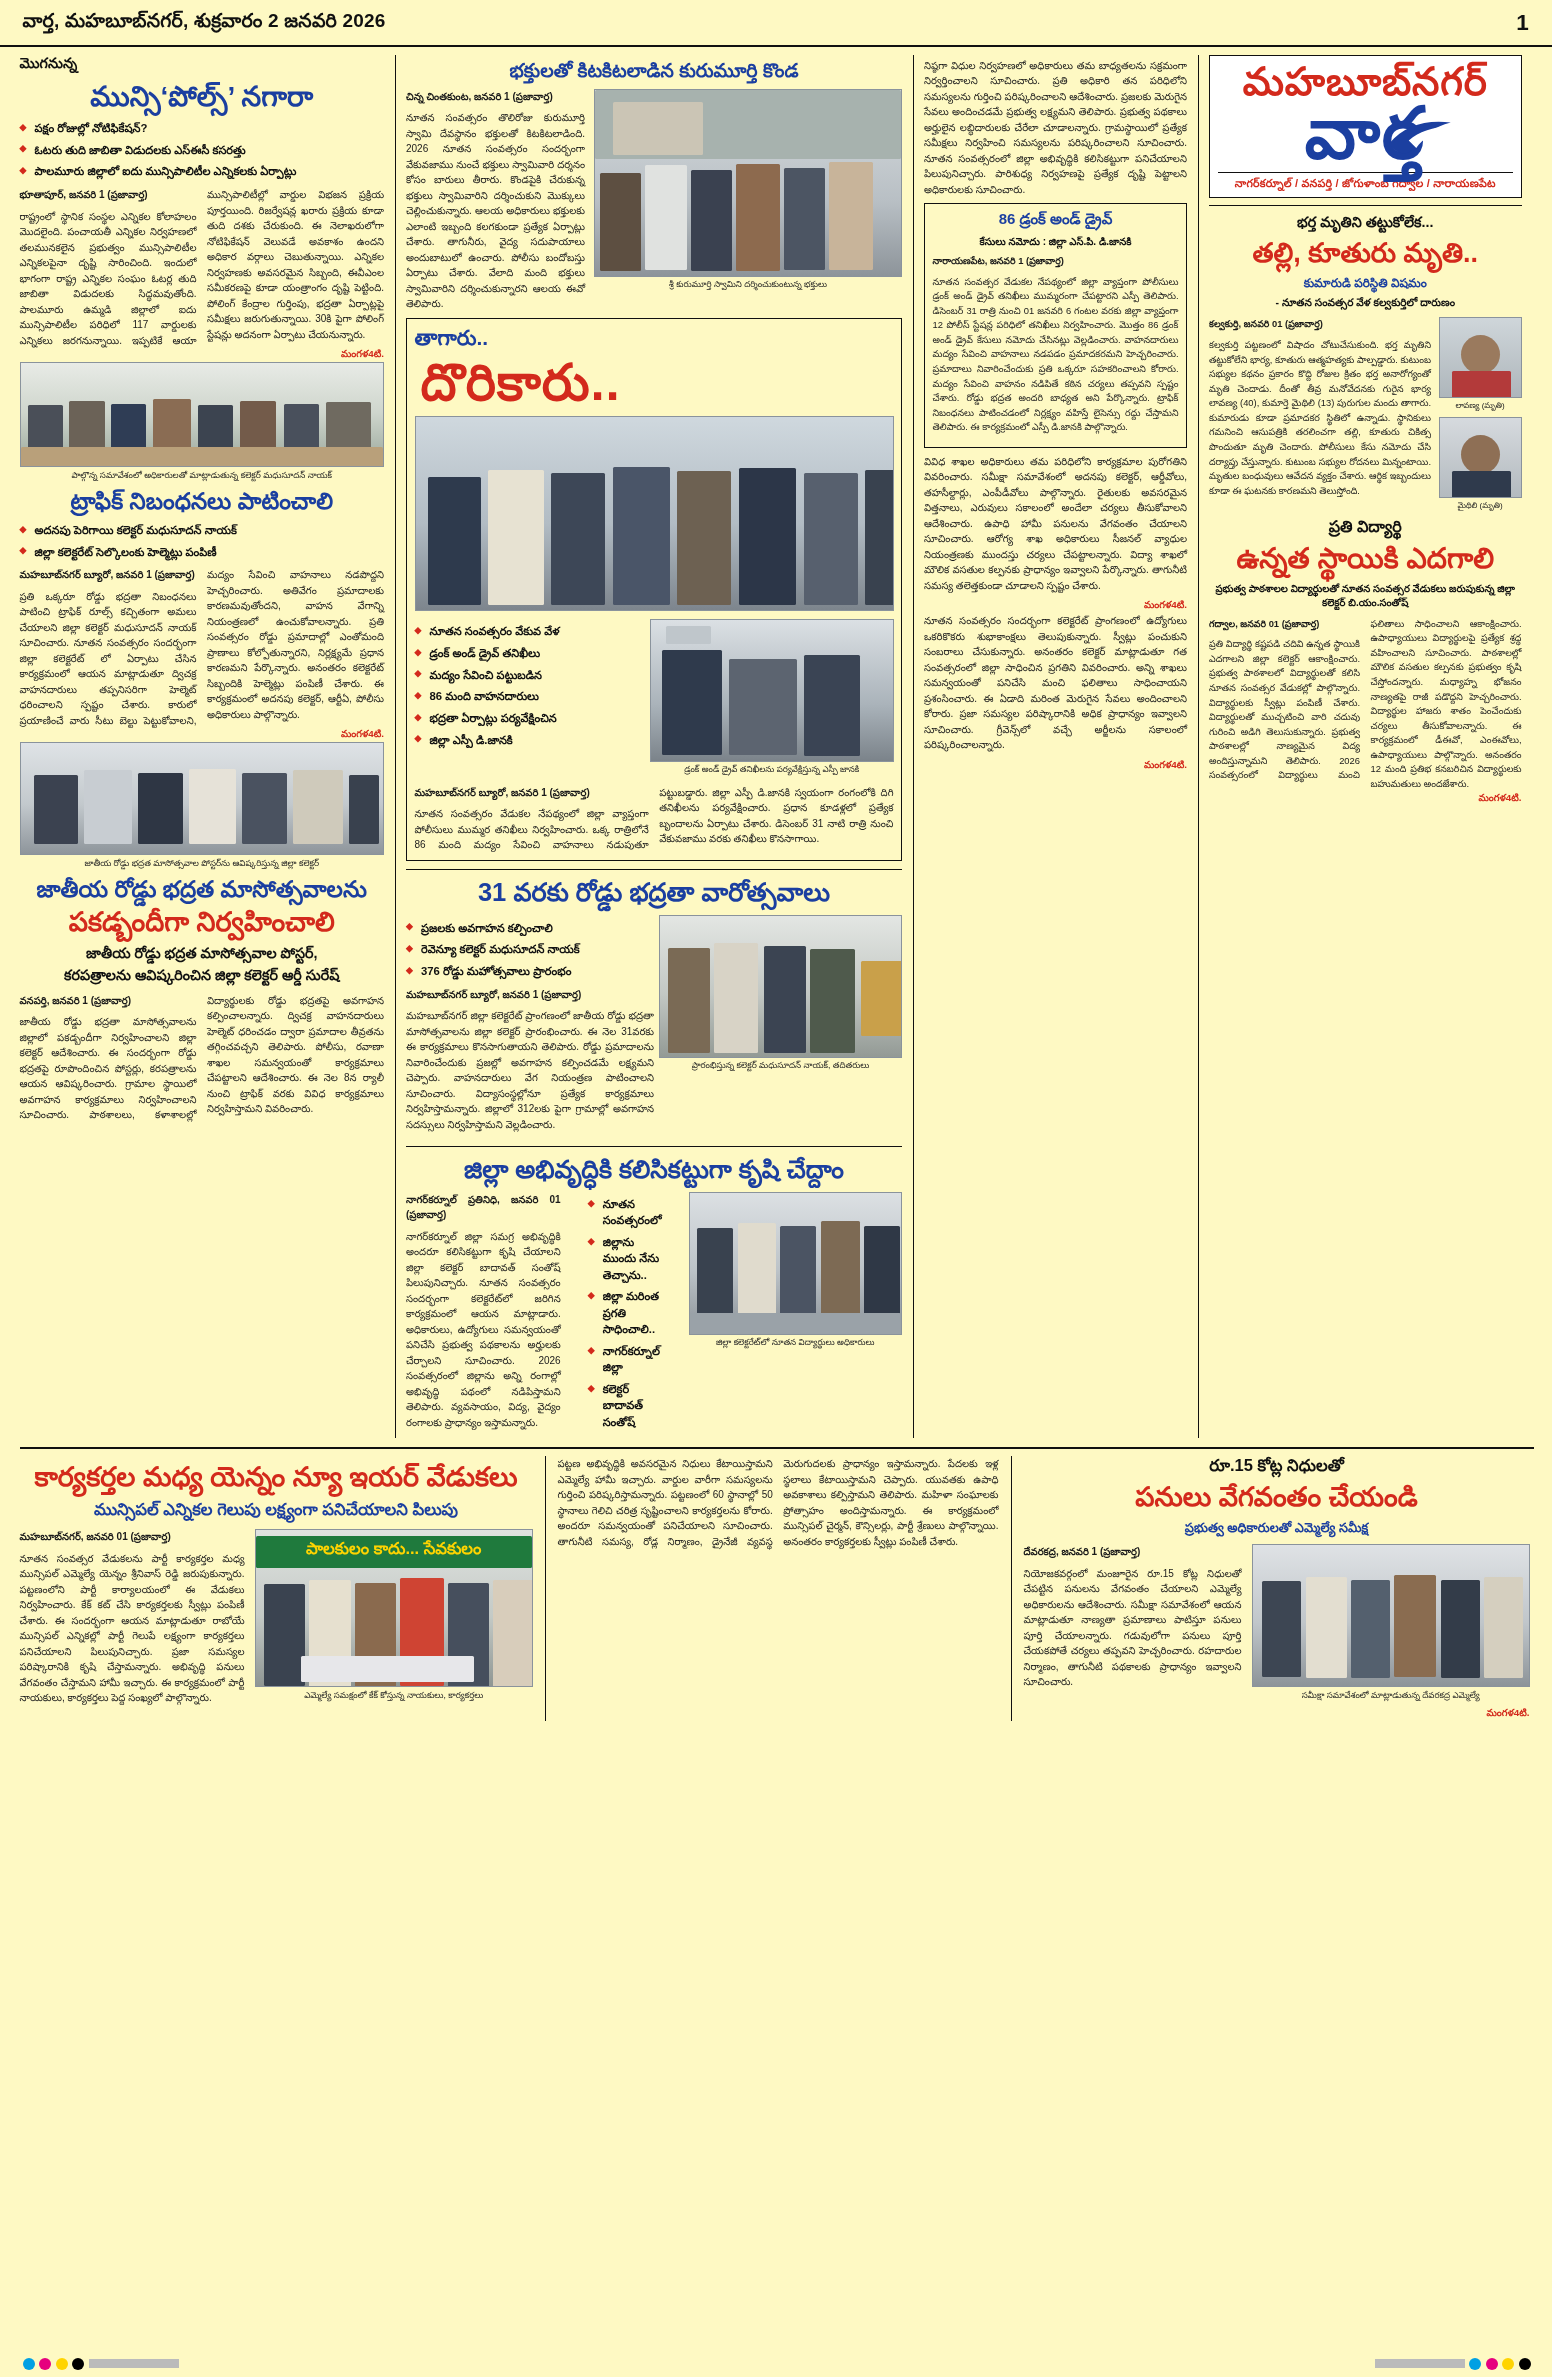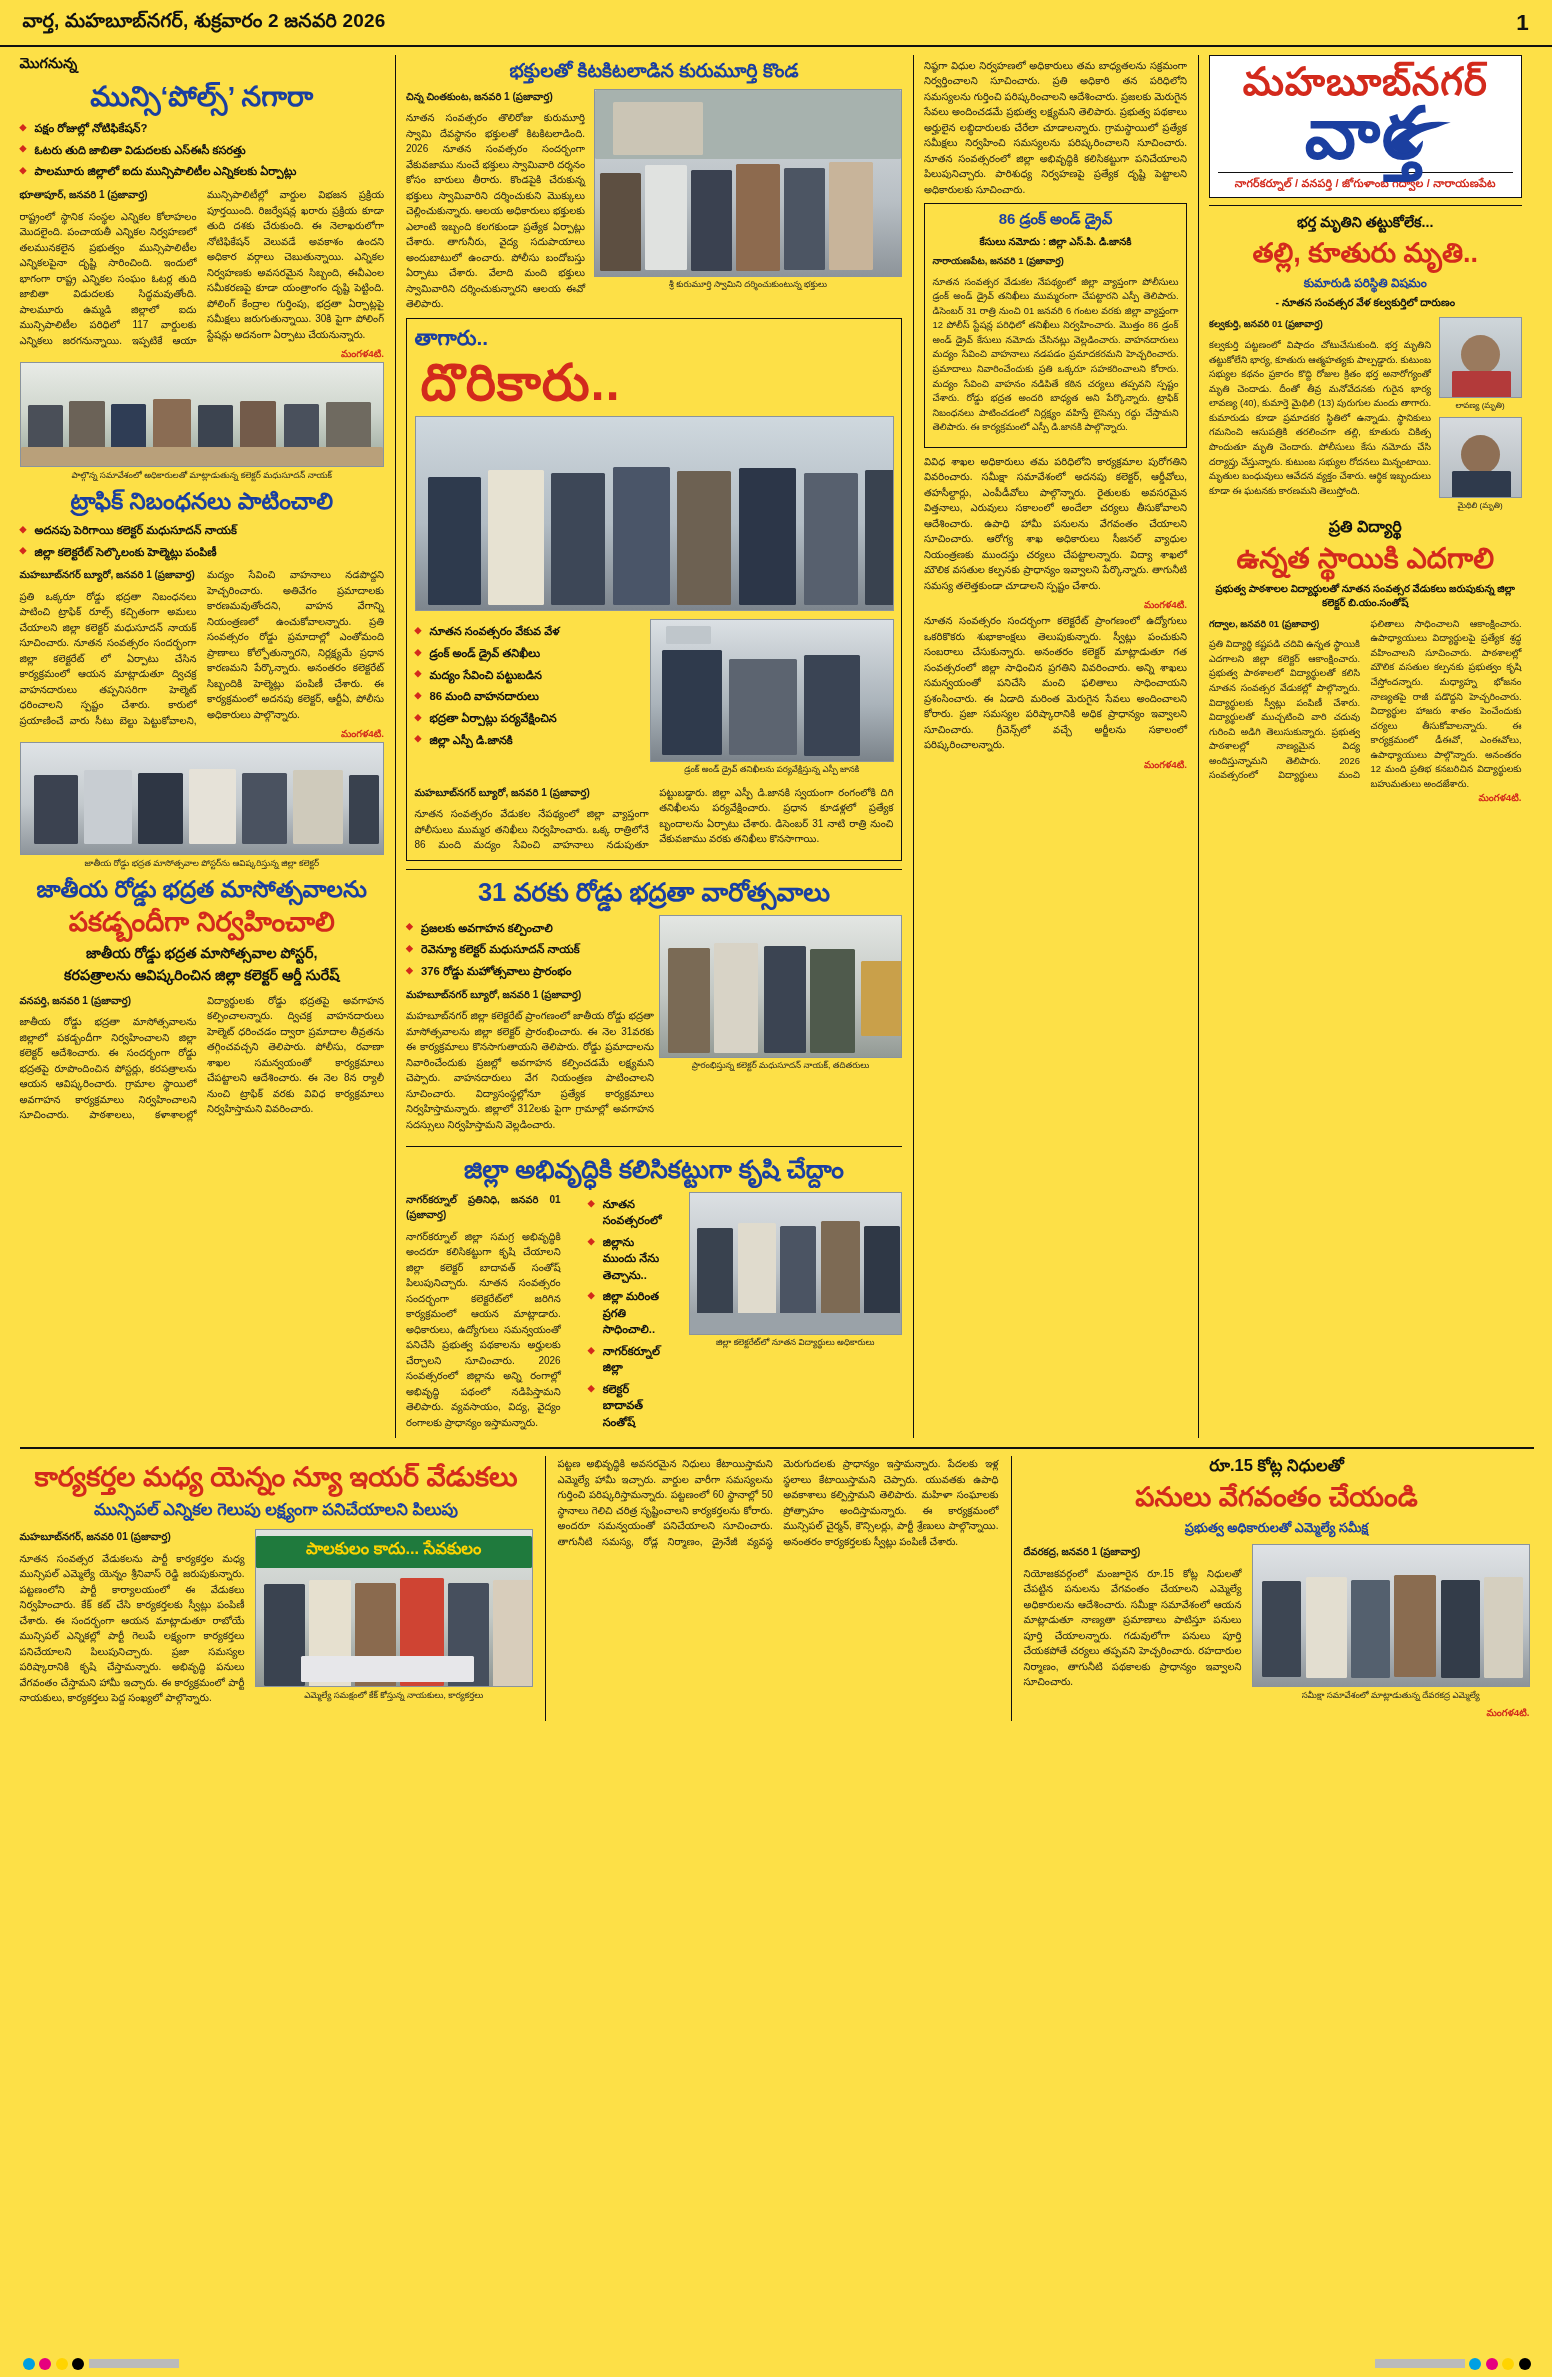--- a/index.html
+++ b/index.html
@@ -7,21 +7,21 @@
   body {
     width: 1553px;
     background: #ffffff;
     font-family: "Liberation Sans", sans-serif;
     color: #111;
   }
   .page {
     width: 1553px;
     height: 2377px;
     position: relative;
-    background: #fde047;
+    background: #fef9c3;
     padding: 0;
   }
 
   
   .topbar {
     height: 47px;
     border-bottom: 2.3px solid #111;
     display: flex;
     align-items: center;
     justify-content: space-between;

